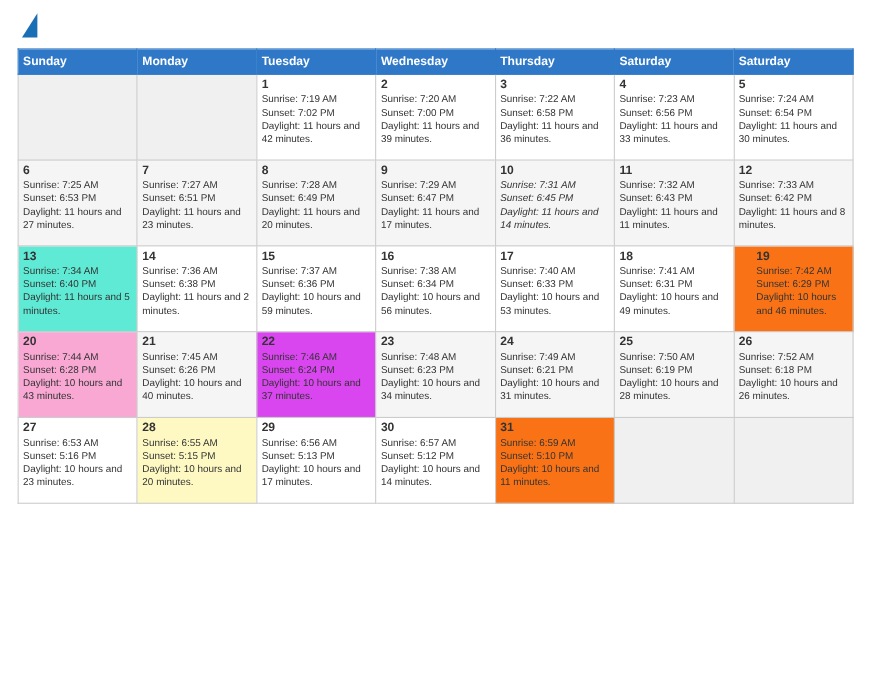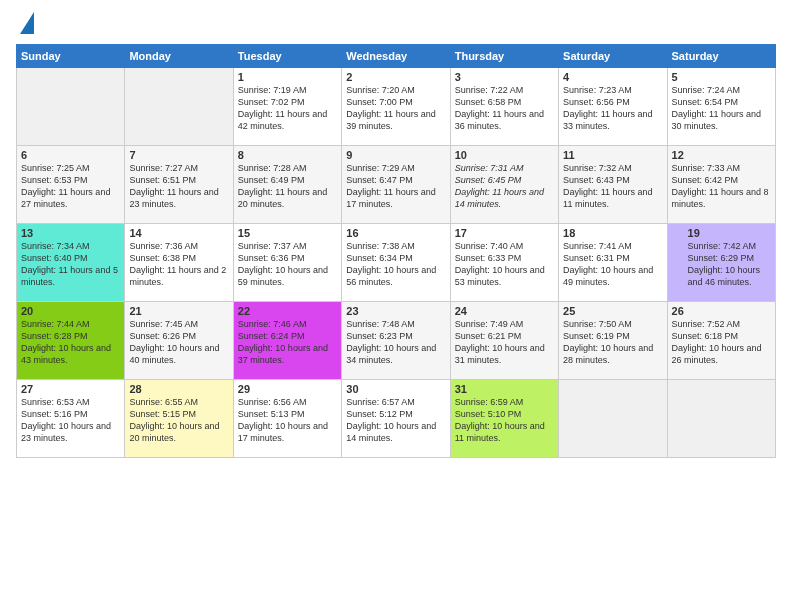--- a/index.html
+++ b/index.html
@@ -245,29 +245,29 @@
             <div class="cell-text" style="white-space: pre-line;">Sunrise: 7:40 AM
 Sunset: 6:33 PM
 Daylight: 10 hours and 53 minutes.</div>
           </td>
           <td style="background: rgb(255, 255, 255);">
             <span class="day-num">18</span>
             <div class="cell-text" style="white-space: pre-line;">Sunrise: 7:41 AM
 Sunset: 6:31 PM
 Daylight: 10 hours and 49 minutes.</div>
           </td>
-          <td style="background: #c4b5fd; padding-left: 20px;">
+          <td style="background: #f97316; padding-left: 20px;">
             <span class="day-num">19</span>
             <div class="cell-text" style="white-space: pre-line;">Sunrise: 7:42 AM
 Sunset: 6:29 PM
 Daylight: 10 hours and 46 minutes.</div>
           </td>
         </tr>
         <tr>
-          <td style="background: #84cc16;">
+          <td style="background: #f9a8d4;">
             <span class="day-num">20</span>
             <div class="cell-text" style="white-space: pre-line;">Sunrise: 7:44 AM
 Sunset: 6:28 PM
 Daylight: 10 hours and 43 minutes.</div>
           </td>
           <td style="background: rgb(245, 245, 245);">
             <span class="day-num">21</span>
             <div class="cell-text" style="white-space: pre-line;">Sunrise: 7:45 AM
 Sunset: 6:26 PM
 Daylight: 10 hours and 40 minutes.</div>
@@ -321,21 +321,21 @@
             <div class="cell-text" style="white-space: pre-line;">Sunrise: 6:56 AM
 Sunset: 5:13 PM
 Daylight: 10 hours and 17 minutes.</div>
           </td>
           <td style="background: rgb(255, 255, 255);">
             <span class="day-num">30</span>
             <div class="cell-text" style="white-space: pre-line;">Sunrise: 6:57 AM
 Sunset: 5:12 PM
 Daylight: 10 hours and 14 minutes.</div>
           </td>
-          <td style="background: #bef264;">
+          <td style="background: #f97316;">
             <span class="day-num">31</span>
             <div class="cell-text" style="white-space: pre-line;">Sunrise: 6:59 AM
 Sunset: 5:10 PM
 Daylight: 10 hours and 11 minutes.</div>
           </td>
           <td class="empty-cell" style="background: rgb(235, 235, 235);"></td>
           <td class="empty-cell" style="background: rgb(235, 235, 235);"></td>
         </tr>
       </tbody>
   </table>

